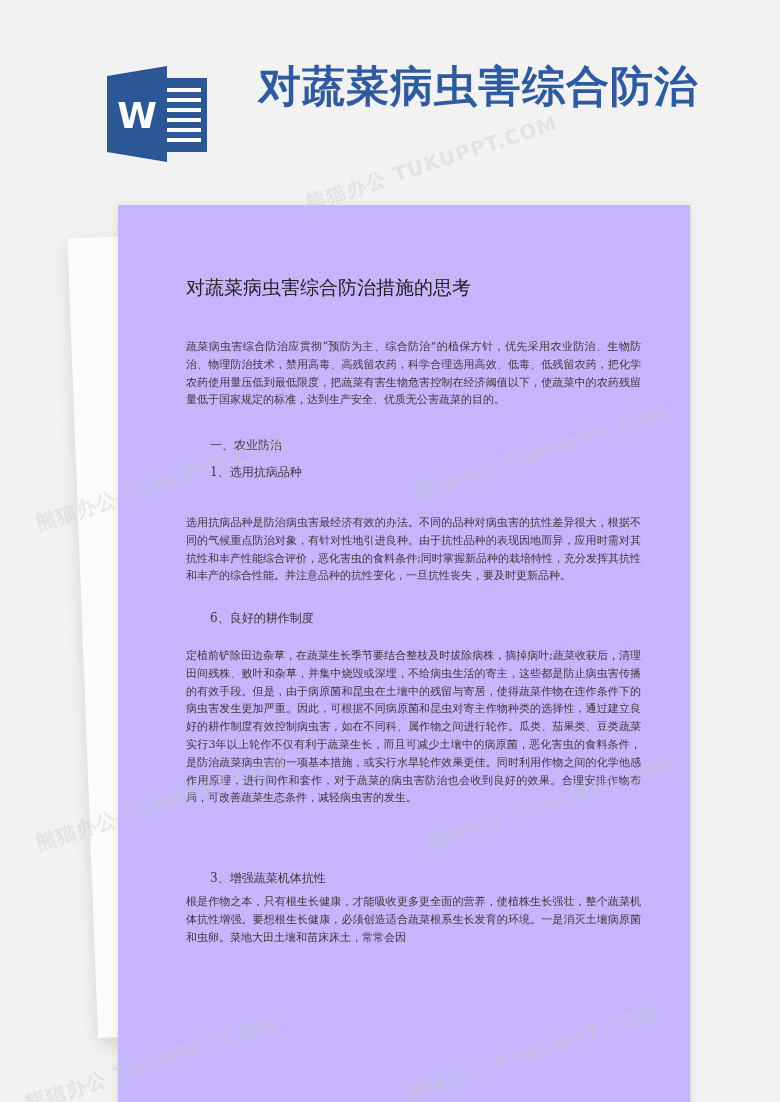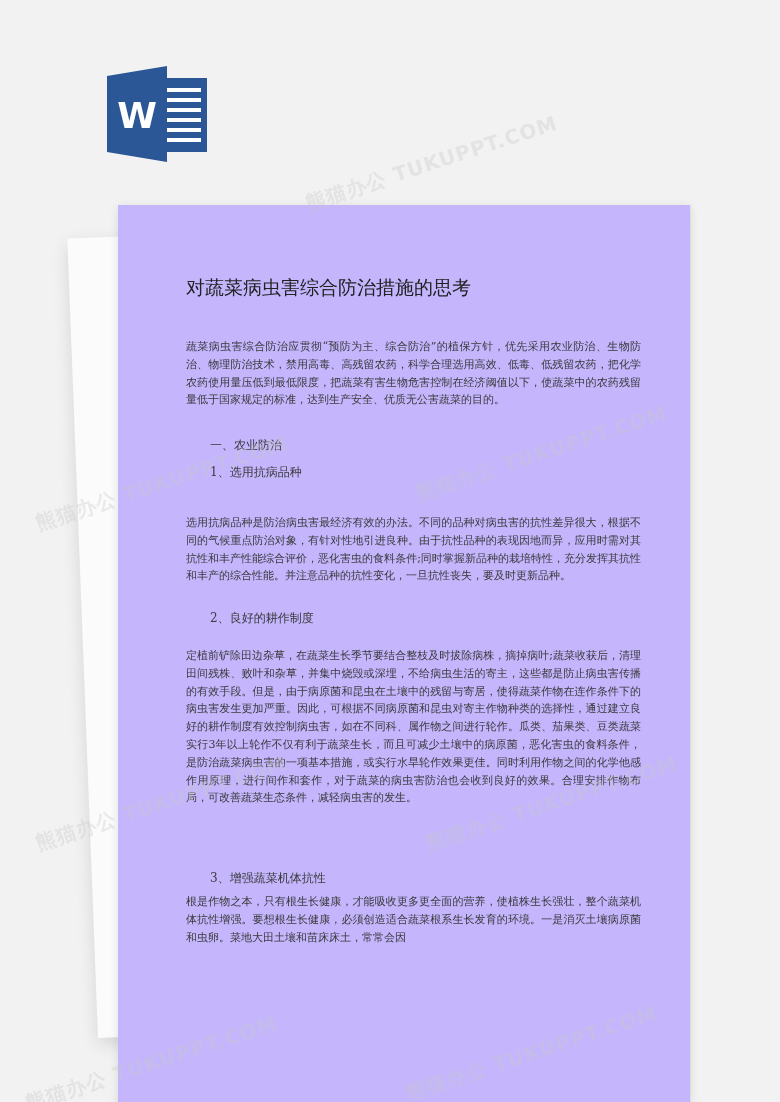--- a/index.html
+++ b/index.html
@@ -56,33 +56,34 @@
       <rect x="60" y="32" width="34" height="4"></rect>
       <rect x="60" y="42" width="34" height="4"></rect>
       <rect x="60" y="52" width="34" height="4"></rect>
       <rect x="60" y="62" width="34" height="4"></rect>
       <rect x="60" y="72" width="34" height="4"></rect>
     </g>
     <polygon points="0,10 60,0 60,96 0,86" fill="#2b5797"></polygon>
     <text x="30" y="62" text-anchor="middle" font-family="DejaVu Sans, sans-serif" font-size="36" font-weight="bold" fill="#ffffff">W</text>
   </svg>
   <div class="banner-title">
+    <div>对蔬菜病虫害综合防治</div>
   </div>
 </div>
 
 <div class="page-back"></div>
 
 <div class="page-front">
   <div class="doc">
     <div class="doc-title">对蔬菜病虫害综合防治措施的思考</div>
     <div class="para" style="top:133px;">蔬菜病虫害综合防治应贯彻“预防为主、综合防治”的植保方针，优先采用农业防治、生物防治、物理防治技术，禁用高毒、高残留农药，科学合理选用高效、低毒、低残留农药，把化学农药使用量压低到最低限度，把蔬菜有害生物危害控制在经济阈值以下，使蔬菜中的农药残留量低于国家规定的标准，达到生产安全、优质无公害蔬菜的目的。</div>
     <div class="heading" style="left:24px; top:231px;">一、农业防治</div>
     <div class="heading" style="left:24px; top:258px;">1、选用抗病品种</div>
     <div class="para" style="top:309px;">选用抗病品种是防治病虫害最经济有效的办法。不同的品种对病虫害的抗性差异很大，根据不同的气候重点防治对象，有针对性地引进良种。由于抗性品种的表现因地而异，应用时需对其抗性和丰产性能综合评价，恶化害虫的食料条件;同时掌握新品种的栽培特性，充分发挥其抗性和丰产的综合性能。并注意品种的抗性变化，一旦抗性丧失，要及时更新品种。</div>
-    <div class="heading" style="left:24px; top:404px;">2、良好的耕作制度</div>
+    <div class="heading" style="left:24px; top:404px;">6、良好的耕作制度</div>
     <div class="para" style="top:442px;">定植前铲除田边杂草，在蔬菜生长季节要结合整枝及时拔除病株，摘掉病叶;蔬菜收获后，清理田间残株、败叶和杂草，并集中烧毁或深埋，不给病虫生活的寄主，这些都是防止病虫害传播的有效手段。但是，由于病原菌和昆虫在土壤中的残留与寄居，使得蔬菜作物在连作条件下的病虫害发生更加严重。因此，可根据不同病原菌和昆虫对寄主作物种类的选择性，通过建立良好的耕作制度有效控制病虫害，如在不同科、属作物之间进行轮作。瓜类、茄果类、豆类蔬菜实行3年以上轮作不仅有利于蔬菜生长，而且可减少土壤中的病原菌，恶化害虫的食料条件，是防治蔬菜病虫害的一项基本措施，或实行水旱轮作效果更佳。同时利用作物之间的化学他感作用原理，进行间作和套作，对于蔬菜的病虫害防治也会收到良好的效果。合理安排作物布局，可改善蔬菜生态条件，减轻病虫害的发生。</div>
     <div class="heading" style="left:24px; top:656px;margin-top:8px;">3、增强蔬菜机体抗性</div>
     <div class="para" style="top:688px;">根是作物之本，只有根生长健康，才能吸收更多更全面的营养，使植株生长强壮，整个蔬菜机体抗性增强。要想根生长健康，必须创造适合蔬菜根系生长发育的环境。一是消灭土壤病原菌和虫卵。菜地大田土壤和苗床床土，常常会因</div>
   </div>
 </div>
 
 <div class="watermark" style="left:300px; top:150px;">熊猫办公 TUKUPPT.COM</div>
 <div class="watermark" style="left:30px; top:470px;">熊猫办公 TUKUPPT.COM</div>
 <div class="watermark" style="left:410px; top:440px;">熊猫办公 TUKUPPT.COM</div>
 <div class="watermark" style="left:30px; top:790px;">熊猫办公 TUKUPPT.COM</div>

